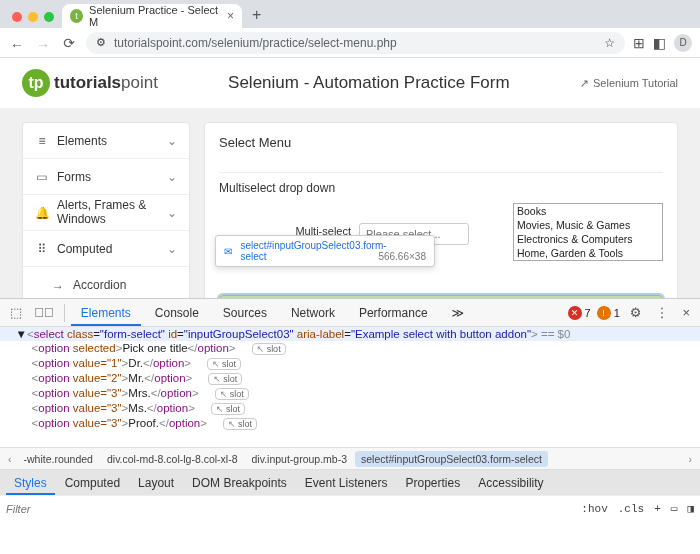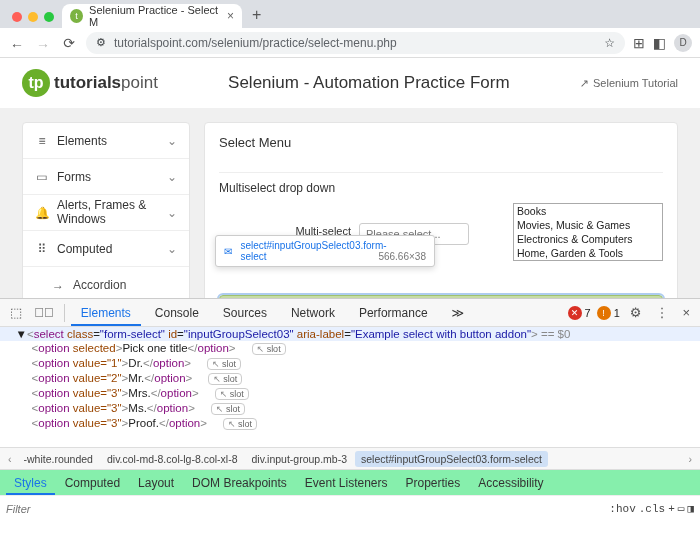--- a/index.html
+++ b/index.html
@@ -77,25 +77,25 @@
   .hl { background:#e8f0fe;}
   .t-ang{color:#888;} .t-tag{color:#881280;} .t-attr{color:#994500;} .t-val{color:#1a1aa6;} .t-txt{color:#222;} .t-sel{color:#888;}
   .slotpill{display:inline-block;border:1px solid #ccc;border-radius:4px;padding:0 4px;font-size:9px;color:#666;margin-left:16px;vertical-align:middle;}
   .slotpill::before{content:"↖ ";color:#888;}
 
   .crumbbar{height:22px;border-top:1px solid #ddd;background:#f7f7f7;display:flex;align-items:center;font-size:10.5px;padding:0 4px;gap:2px;overflow:hidden;}
   .crumbbar .arr{color:#888;padding:0 4px;}
   .crumb{padding:2px 6px;color:#444;white-space:nowrap;}
   .crumb.active{background:#cfe0f5;border-radius:3px;}
 
-  .styletabs{height:26px;display:flex;align-items:center;gap:2px;padding:0 6px;border-top:1px solid #ddd;background:#86efac; font-size:12px;}
+  .styletabs{height:26px;display:flex;align-items:center;gap:2px;padding:0 6px;border-top:1px solid #ddd;background:#e5e5e5; font-size:12px;}
   .stab{padding:5px 8px;color:#333;}
   .stab.active{color:#1a73e8;border-bottom:2px solid #1a73e8;padding-bottom:3px;}
 
-  .filterrow{height:26px;display:flex;align-items:center;border-top:1px solid #eee;padding:0 6px;gap:3px;}
+  .filterrow{height:26px;display:flex;align-items:center;border-top:1px solid #eee;padding:0 6px;gap:10px;}
   .filterrow input{flex:1;border:none;font-size:11px;color:#888;outline:none;font-style:italic;}
   .pill{font-family:Liberation Mono, monospace;font-size:11px;color:#444;}
 </style>
 </head>
 <body>
 
 <div class="tabstrip">
   <div class="traffic">
     <div class="dot red"></div>
     <div class="dot yel"></div>

